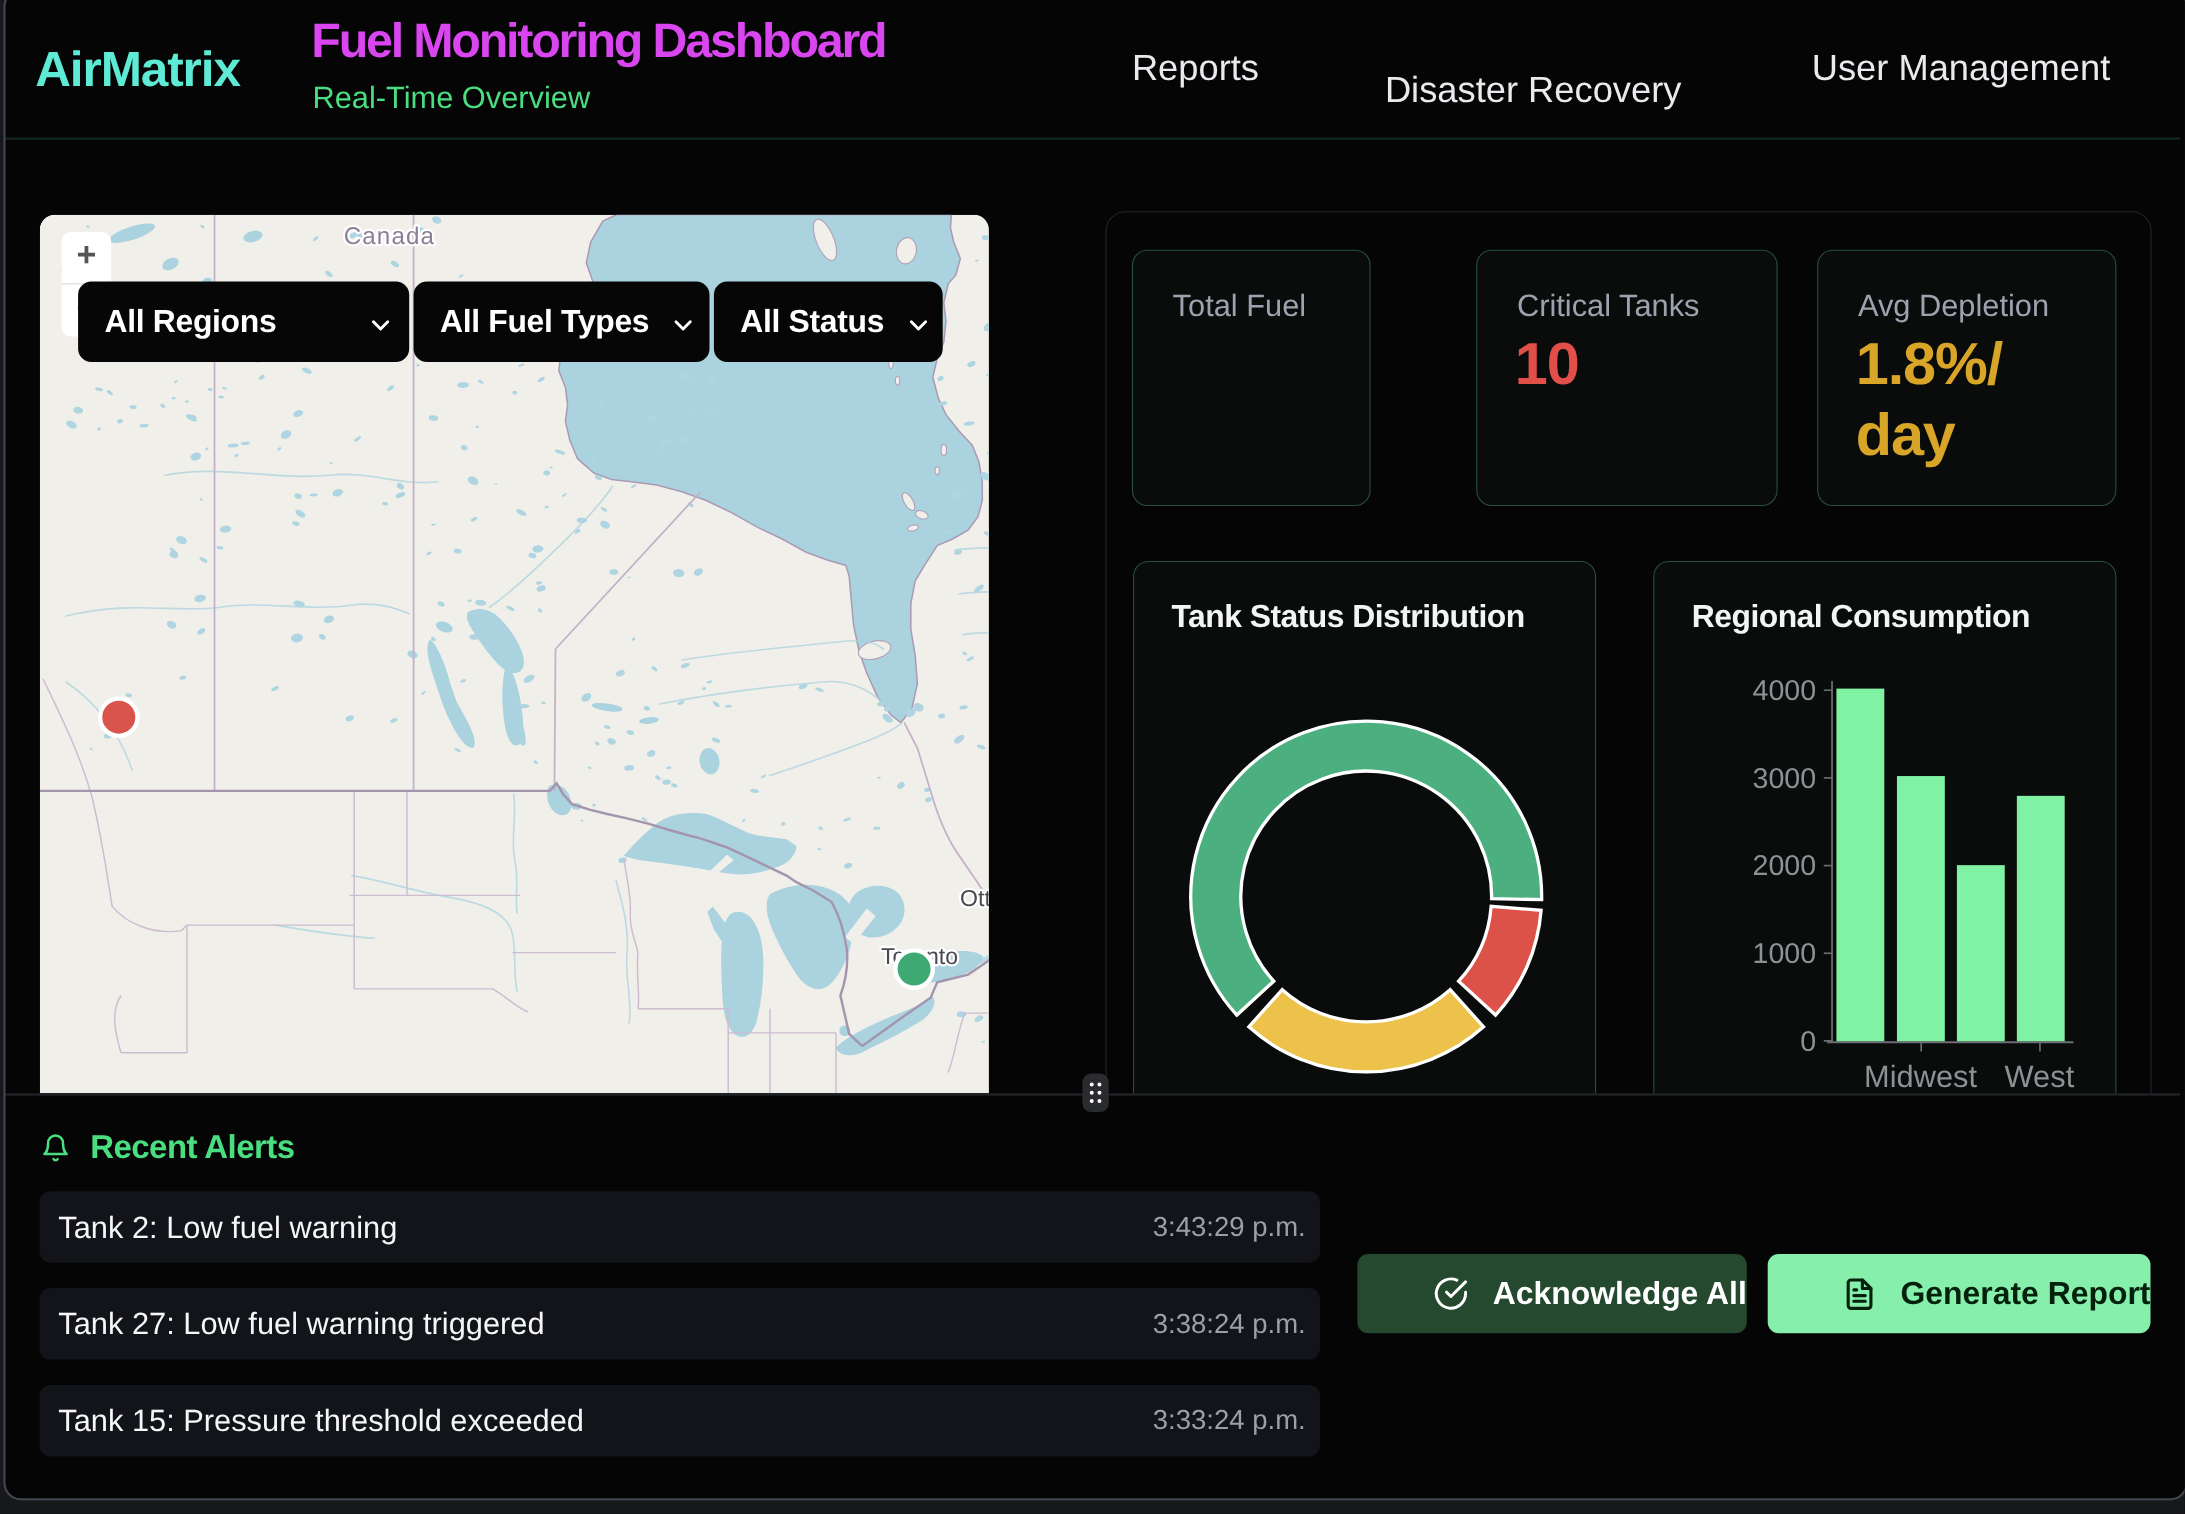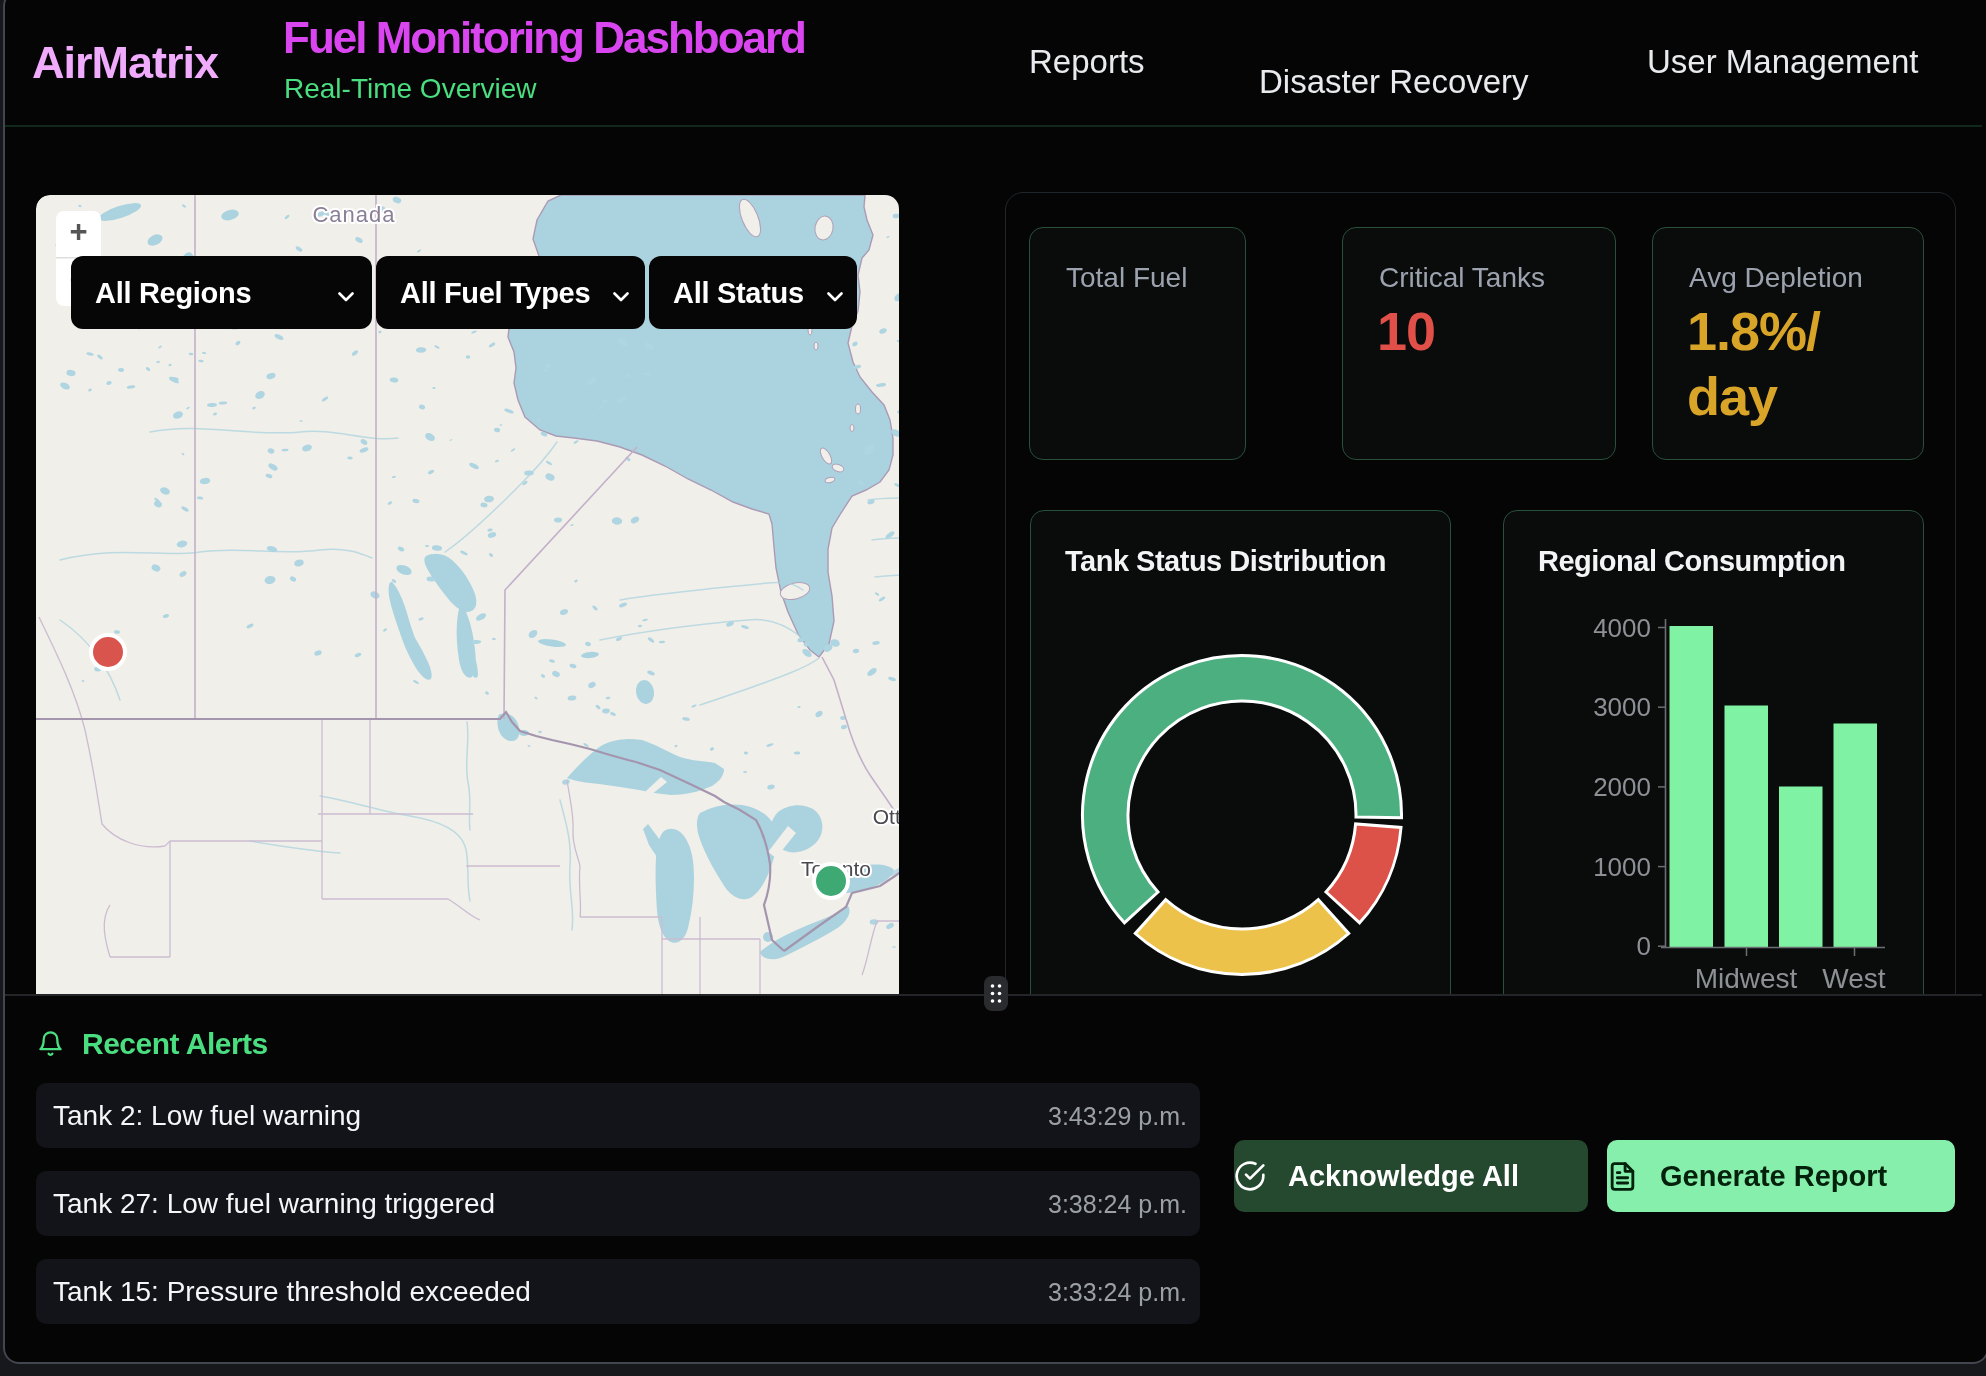--- a/index.html
+++ b/index.html
@@ -1,41 +1,41 @@
 <!DOCTYPE html>
 <html><head><meta charset="utf-8">
 <style>
 * { margin:0; padding:0; box-sizing:border-box; }
 html,body { width:1986px; height:1376px; background:#17181c; font-family:"Liberation Sans",sans-serif; overflow:hidden; position:relative; }
 .abs { position:absolute; }
 #bgfill { position:absolute; left:3px; top:-10px; width:1986px; height:1374px; background:#050506; border-radius:16px; }
 #frameborder { position:absolute; left:3px; top:-10px; width:1986px; height:1374px; border:2px solid #43464f; border-radius:16px; z-index:50; pointer-events:none; }
 #hdrline { position:absolute; left:4px; top:125px; width:1978px; height:2px; background:#11291d; }
-#logo { position:absolute; left:32px; top:37px; font-size:45px; font-weight:bold; color:#f0abfc; letter-spacing:-1px; }
+#logo { position:absolute; left:32px; top:37px; font-size:45px; font-weight:bold; color:#5eead4; letter-spacing:-1px; }
 #htitle { position:absolute; left:283px; top:13px; font-size:44px; font-weight:bold; color:#d946ef; letter-spacing:-2px; }
 #hsub { position:absolute; left:284px; top:73px; font-size:28px; color:#4ade80; }
 .nav { position:absolute; top:43px; font-size:33px; color:#e8eaed; }
 #mapwrap { position:absolute; left:36px; top:195px; width:863px; height:799px; border-radius:14px 14px 0 0; overflow:hidden; }
 .zoombtn { position:absolute; background:#fff; width:45px; color:#555; text-align:center; font-size:31px; font-weight:bold; }
 .pill { position:absolute; top:244px; height:73px; background:#060607; border-radius:12px; color:#fff;margin-top:12px; }
 .pill .lbl { position:absolute; left:24px; top:50%; transform:translateY(-50%); font-size:29px; font-weight:700; letter-spacing:-0.3px; white-space:nowrap; }
 .pill .cv { position:absolute; top:32px; }
 #rpanel { position:absolute; left:1005px; top:192px; width:951px; height:830px; border:1px solid #20262a; border-radius:18px; }
 .scard { position:absolute; top:227px; height:233px; background:#0a0c0b; border:1.5px solid #28503a; border-radius:14px; }
 .slabel { position:absolute; left:36px; top:34px; font-size:28px; font-weight:500; color:#9ca3af; }
 .sval { position:absolute; left:34px; top:71px; font-size:54px; font-weight:bold; line-height:65px; letter-spacing:-1px; }
 #chartclip { position:absolute; left:0; top:0; width:1986px; height:994px; overflow:hidden; }
 .ccard { position:absolute; top:510px; width:421px; height:520px; background:#0a0c0b; border:1.5px solid #28503a; border-radius:14px;text-align:center; }
 .ctitle { position:absolute; left:34px; top:34px; font-size:29px; font-weight:bold; color:#f3f4f6; letter-spacing:-0.5px; }
 #divline { position:absolute; left:4px; top:994px; width:1978px; height:2px; background:#232529; z-index:5; }
 #handle { position:absolute; left:984px; top:976px; width:24px; height:35px; background:#2a2b2f; border-radius:8px; z-index:6; }
 .arow { position:absolute; left:36px; width:1164px; height:65px; background:#131419; border-radius:10px; }
 .arow .at { position:absolute; left:17px; top:50%; transform:translateY(-50%); font-size:28px; font-weight:500; color:#f5f6f7; white-space:nowrap; }
 .arow .tm { position:absolute; right:13px; top:50%; transform:translateY(-50%); font-size:25px; color:#9aa0a6; }
-.btn { position:absolute; height:72px; border-radius:10px; display:flex; align-items:center; justify-content:flex-start; gap:22px; font-size:29px; font-weight:bold; }
+.btn { position:absolute; height:72px; border-radius:10px; display:flex; align-items:center; justify-content:flex-end; gap:22px; font-size:29px; font-weight:bold; }
 </style></head>
 <body>
 <div id="bgfill"></div>
 <div id="hdrline"></div>
 <div id="logo">AirMatrix</div>
 <div id="htitle">Fuel Monitoring Dashboard</div>
 <div id="hsub">Real-Time Overview</div>
 <div class="nav" style="left:1029px;">Reports</div>
 <div class="nav" style="left:1259px;margin-top:20px;">Disaster Recovery</div>
 <div class="nav" style="left:1647px;">User Management</div>

